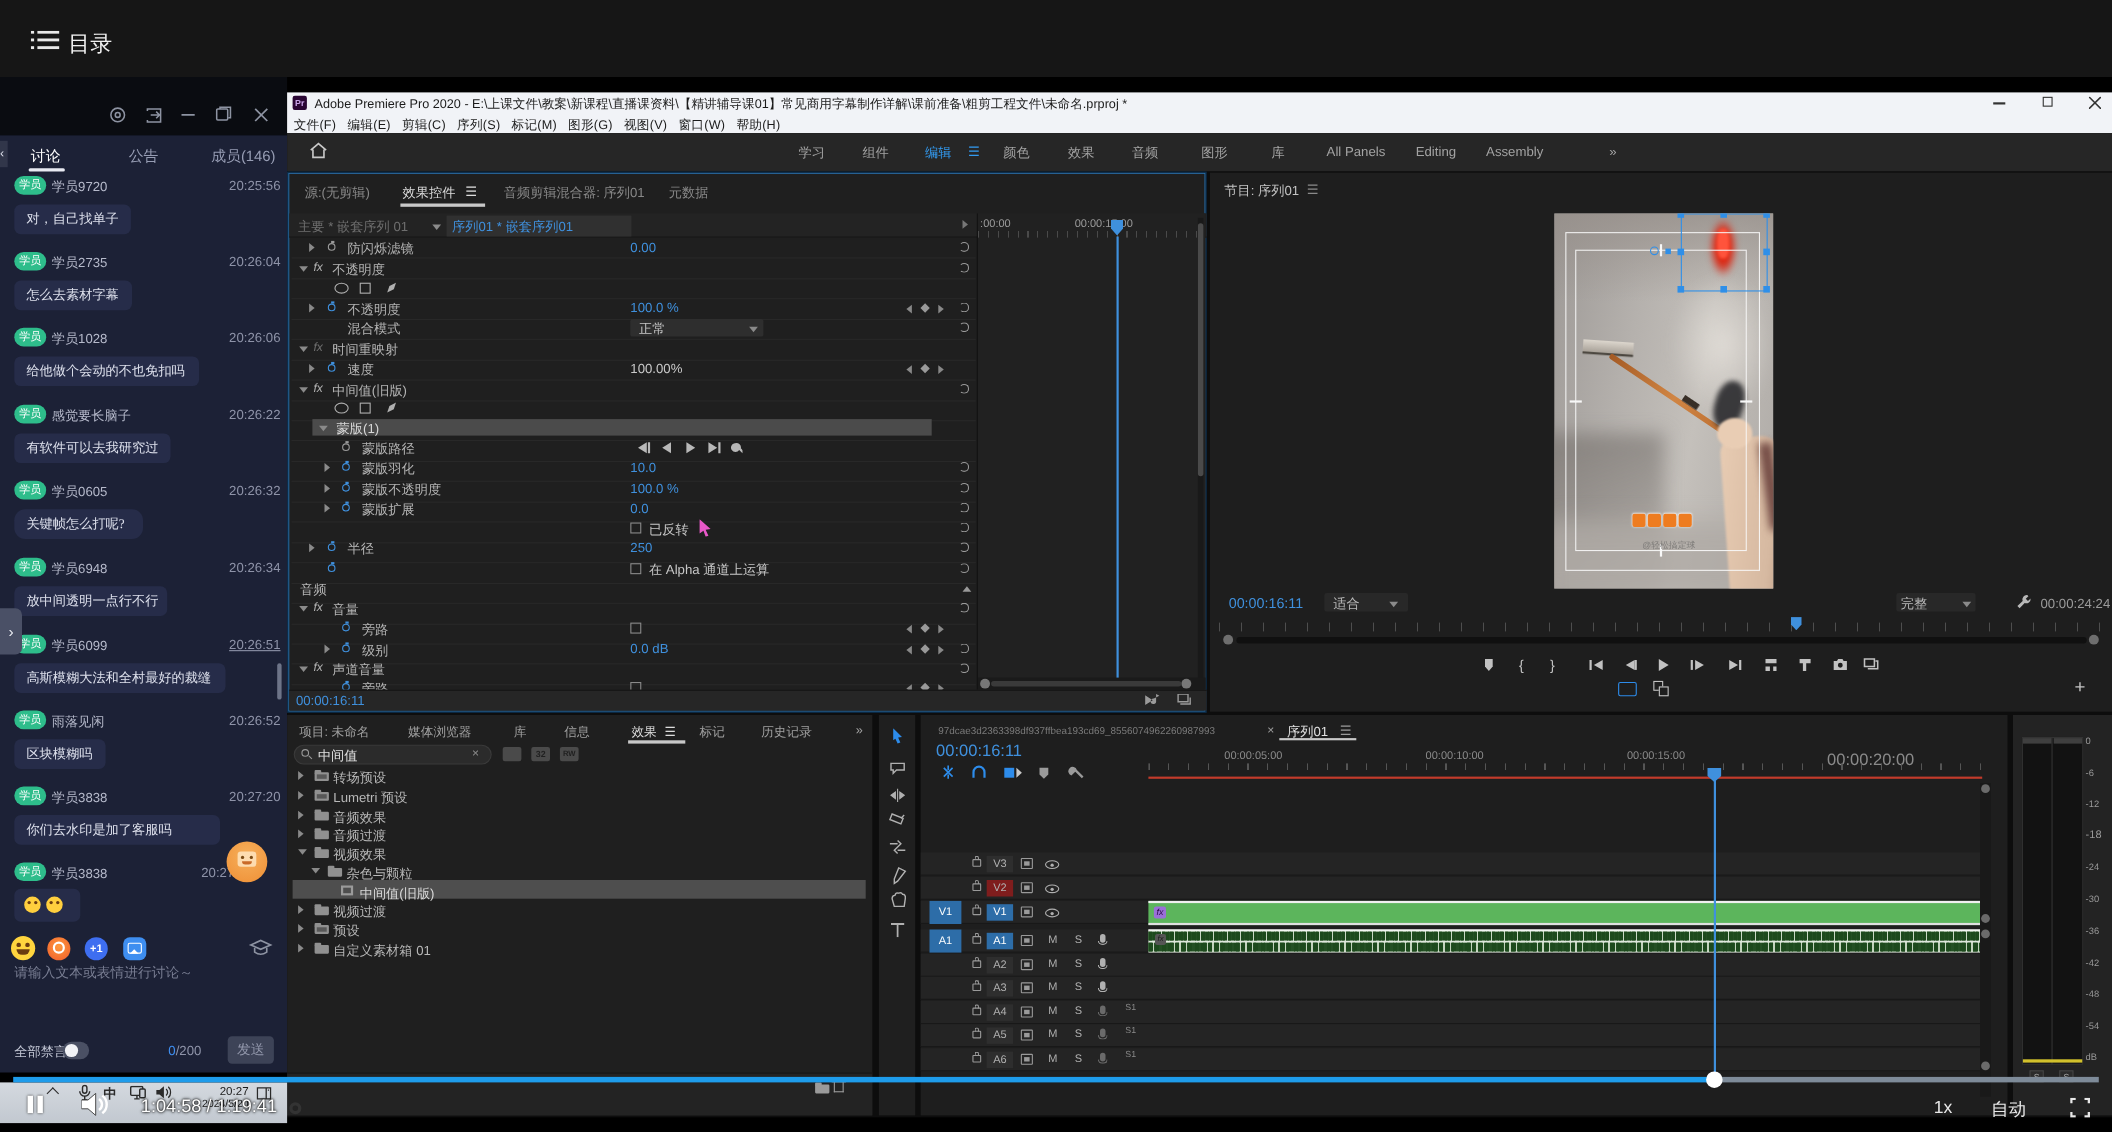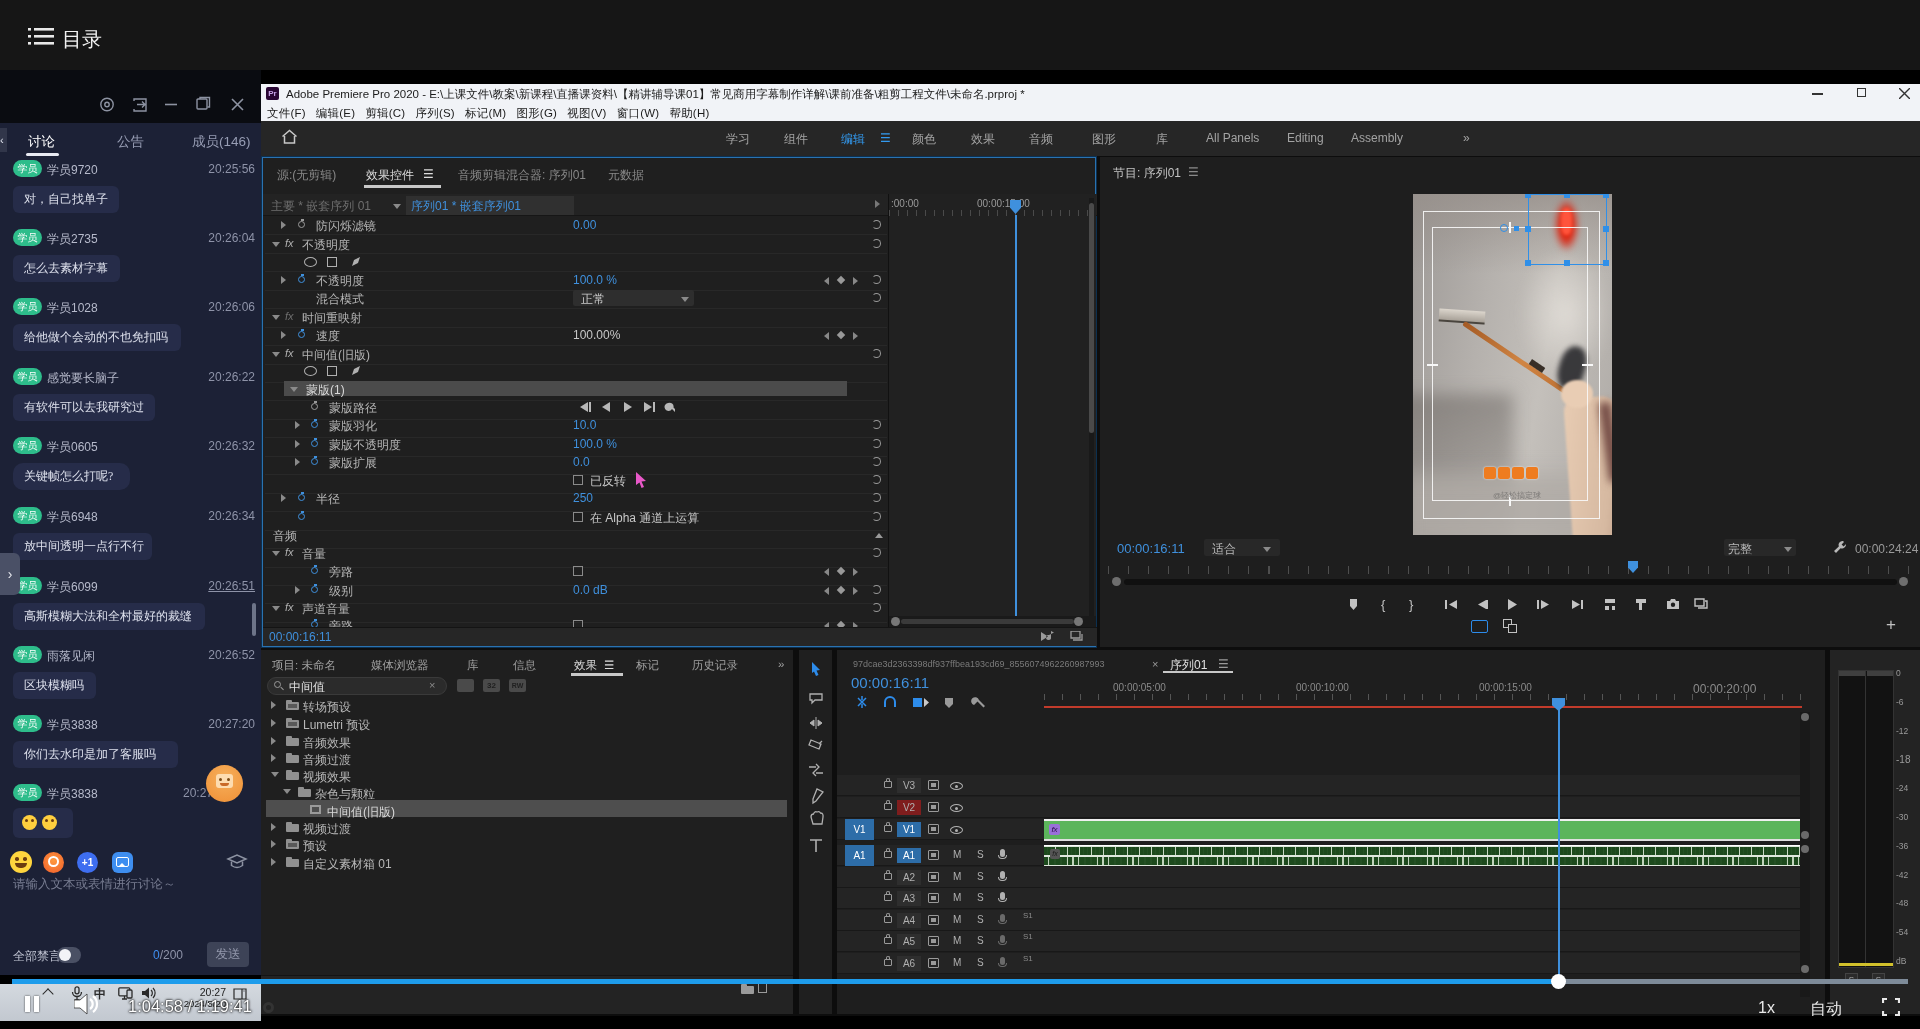--- a/index.html
+++ b/index.html
@@ -70,21 +70,21 @@
   <div class="p" style="left:47px;top:456px;font-size:12px;color:#b6bacb;">学员6099</div>
   <div class="p" style="left:0;top:456px;width:255px;text-align:right;font-size:12px;color:#8e93a8;text-decoration:underline;">20:26:51</div>
   <div class="p" style="left:13px;top:480px;width:192px;height:27px;background:#262c49;border-radius:6px;color:#dde0ec;font-size:12px;line-height:27px;padding-left:11px;white-space:nowrap;overflow:hidden;">高斯模糊大法和全村最好的裁缝</div>
   <div class="p" style="left:13px;top:523px;width:29px;height:17px;background:#2ebd8b;border-radius:9px;color:#fff;font-size:10px;text-align:center;line-height:17px;">学员</div>
   <div class="p" style="left:47px;top:525px;font-size:12px;color:#b6bacb;">雨落见闲</div>
   <div class="p" style="left:0;top:525px;width:255px;text-align:right;font-size:12px;color:#8e93a8;">20:26:52</div>
   <div class="p" style="left:13px;top:549px;width:83px;height:27px;background:#262c49;border-radius:6px;color:#dde0ec;font-size:12px;line-height:27px;padding-left:11px;white-space:nowrap;overflow:hidden;">区块模糊吗</div>
   <div class="p" style="left:13px;top:592px;width:29px;height:17px;background:#2ebd8b;border-radius:9px;color:#fff;font-size:10px;text-align:center;line-height:17px;">学员</div>
   <div class="p" style="left:47px;top:594px;font-size:12px;color:#b6bacb;">学员3838</div>
   <div class="p" style="left:0;top:594px;width:255px;text-align:right;font-size:12px;color:#8e93a8;">20:27:20</div>
-  <div class="p" style="left:13px;top:618px;width:165px;height:27px;background:#262c49;border-radius:6px;color:#dde0ec;font-size:12px;line-height:27px;padding-left:11px;white-space:nowrap;overflow:hidden;">你们去水印是加了客服吗</div>
+  <div class="p" style="left:13px;top:618px;width:187px;height:27px;background:#262c49;border-radius:6px;color:#dde0ec;font-size:12px;line-height:27px;padding-left:11px;white-space:nowrap;overflow:hidden;">你们去水印是加了客服吗</div>
   <div class="p" style="left:13px;top:661px;width:29px;height:17px;background:#2ebd8b;border-radius:9px;color:#fff;font-size:10px;text-align:center;line-height:17px;">学员</div>
   <div class="p" style="left:47px;top:663px;font-size:12px;color:#b6bacb;">学员3838</div>
   <div class="p" style="left:0;top:663px;width:213px;text-align:right;font-size:12px;color:#8e93a8;">20:27</div>
   <div class="p" style="left:13px;top:685px;width:60px;height:30px;background:#262c49;border-radius:6px;"></div>
   <div class="p" style="left:22px;top:692px;width:15px;height:15px;border-radius:50%;background:#ffcf3e;"></div>
   <div class="p" style="left:42px;top:692px;width:15px;height:15px;border-radius:50%;background:#ffcf3e;"></div>
   <div class="p" style="left:25px;top:696px;width:3px;height:3px;border-radius:50%;background:#6b3c10;"></div>
   <div class="p" style="left:31px;top:696px;width:3px;height:3px;border-radius:50%;background:#6b3c10;"></div>
   <div class="p" style="left:45px;top:696px;width:3px;height:3px;border-radius:50%;background:#6b3c10;"></div>
   <div class="p" style="left:51px;top:696px;width:3px;height:3px;border-radius:50%;background:#6b3c10;"></div>
@@ -579,21 +579,21 @@
     <path d="M2 3 l8 8 M10 3 l-8 8 M6 1 v4 M6 9 v4" stroke="#2d8ceb" stroke-width="1.5" fill="none"></path>
     <path d="M29 12 v-5 a5 5 0 0 1 10 0 v5" stroke="#2d8ceb" stroke-width="2" fill="none"></path>
     <rect x="57" y="3" width="9" height="9" fill="#2d8ceb"></rect>
         <path d="M68 3 l5 4.5 -5 4.5" fill="#c8c8c8"></path>
     <path d="M89 3 h8 v6 l-4 4 -4-4 Z" fill="#9a9a9a"></path>
     <path d="M118 10 a4 4 0 1 1 5-5 l6 6 -1.5 1.5 -6-6" fill="#9a9a9a"></path>
   </svg>
   <div class="p" style="left:276px;top:32px;font-size:10px;color:#8a8a8a;">00:00:05:00</div>
   <div class="p" style="left:459px;top:32px;font-size:10px;color:#8a8a8a;">00:00:10:00</div>
   <div class="p" style="left:642px;top:32px;font-size:10px;color:#8a8a8a;">00:00:15:00</div>
-  <div class="p" style="left:856px;top:32px;font-size:12px;color:#8a8a8a;">00:00:20:00</div>
+  <div class="p" style="left:824px;top:32px;font-size:15px;color:#8a8a8a;">00:00:20:00</div>
   <div class="p" style="left:207px;top:44px;width:758px;height:6px;background:repeating-linear-gradient(90deg,#555 0 1px,transparent 1px 18px);"></div>
   <div class="p" style="left:207px;top:56px;width:758px;height:2px;background:#c23b2b;"></div>
 <div class="p" style="left:0;top:125px;width:963px;height:21px;background:#242424;border-bottom:1px solid #181818;"></div>
       <div class="p" style="left:47px;top:131px;width:8px;height:7px;border:1.2px solid #9a9a9a;border-radius:1px;"></div>
       <div class="p" style="left:49px;top:128px;width:4px;height:4px;border:1.2px solid #9a9a9a;border-bottom:none;border-radius:3px 3px 0 0;"></div>
       <div class="p" style="left:60px;top:128px;width:24px;height:15px;background:#2e2e2e;color:#b0b0b0;font-size:10px;text-align:center;line-height:15px;">V3</div>
       <div class="p" style="left:91px;top:130px;width:11px;height:10px;border:1.2px solid #9a9a9a;border-radius:1px;"></div>
       <div class="p" style="left:94px;top:133px;width:5px;height:4px;background:#9a9a9a;"></div>
       <div class="p" style="left:113px;top:132px;width:13px;height:8px;border:1.2px solid #b0b0b0;border-radius:50%;"></div>
       <div class="p" style="left:118px;top:135px;width:3px;height:3px;background:#b0b0b0;border-radius:50%;"></div>

